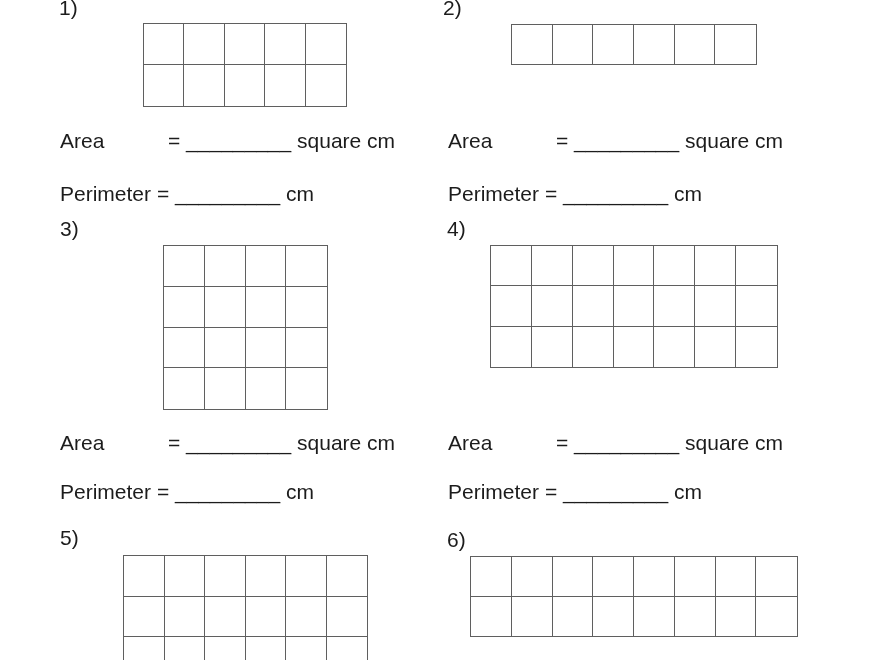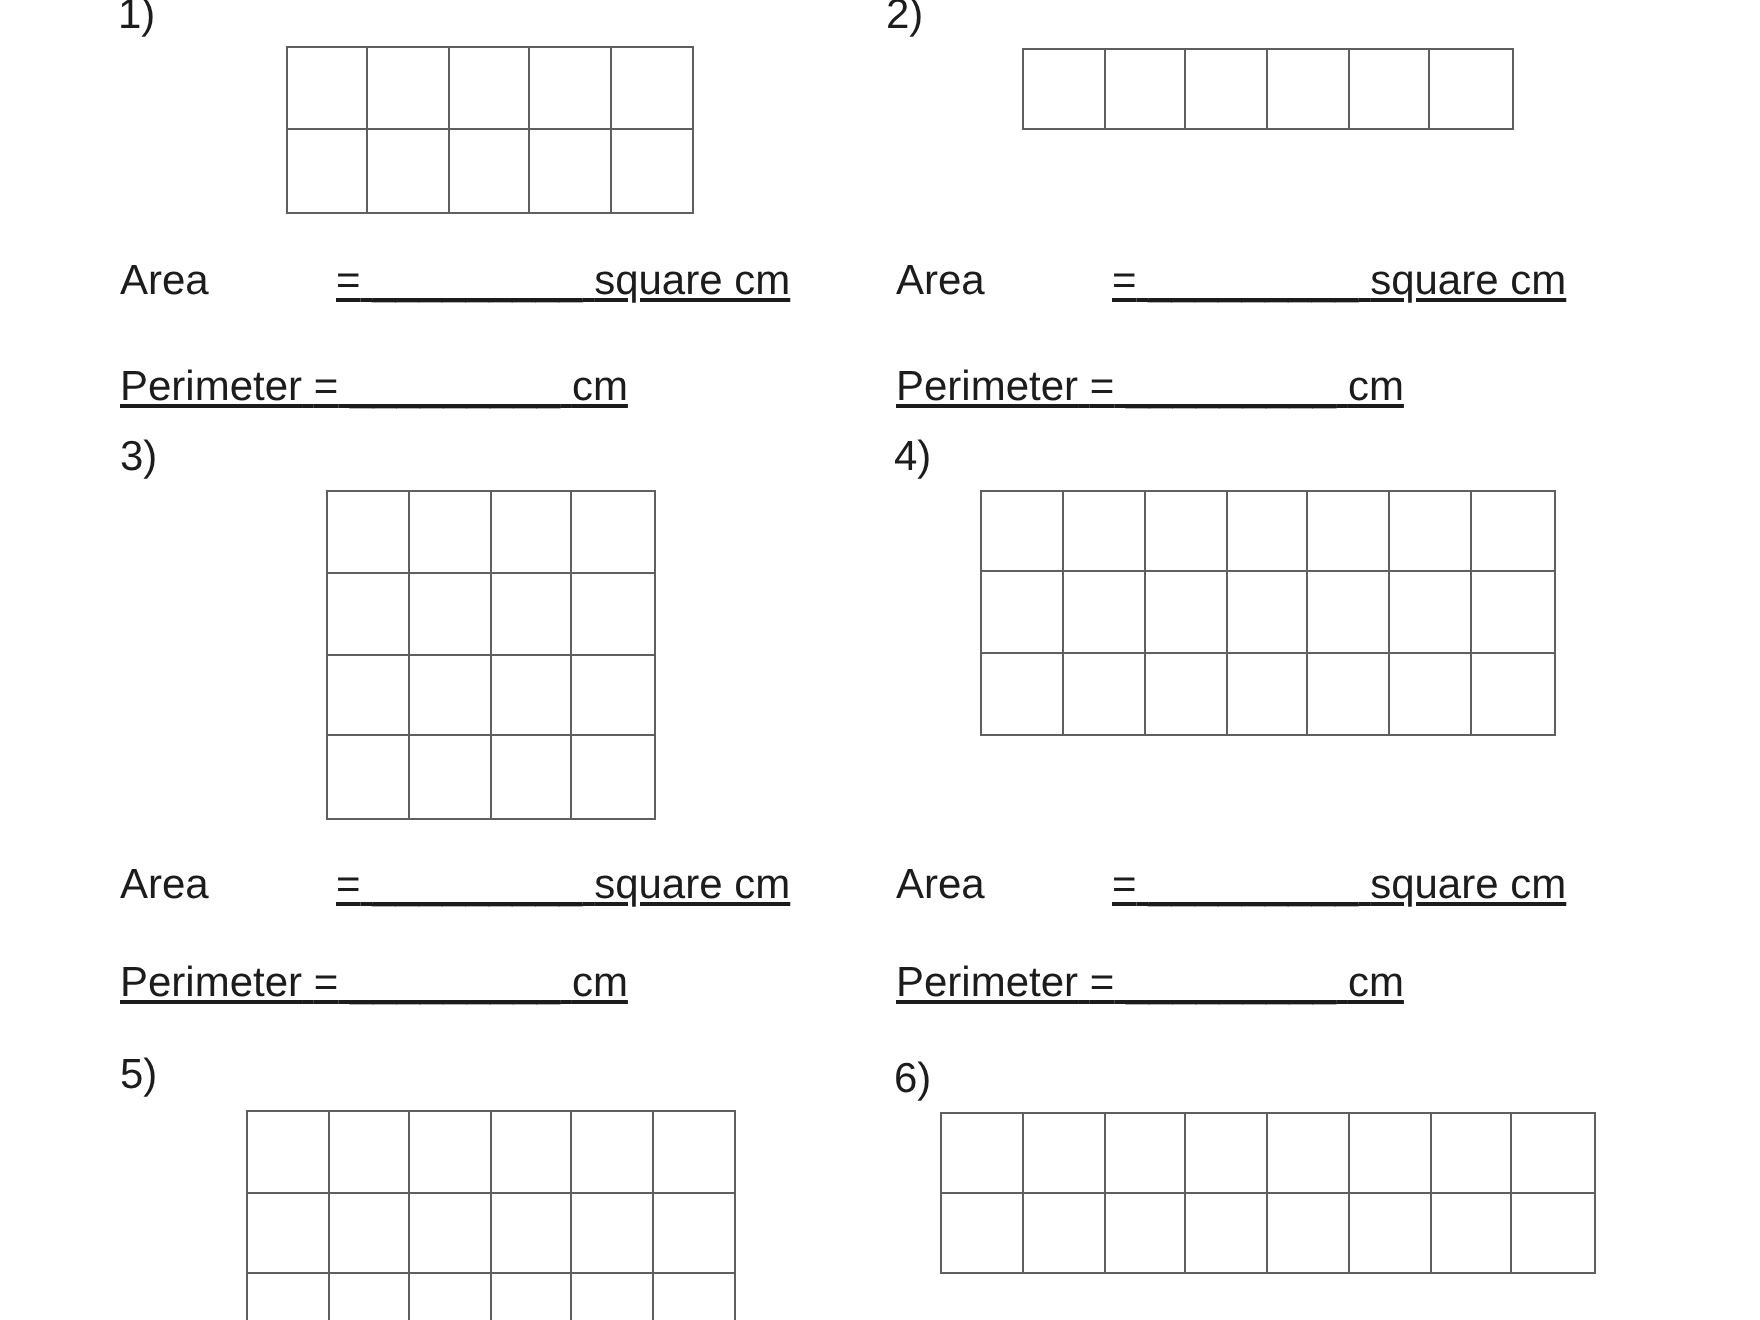--- a/index.html
+++ b/index.html
@@ -43,21 +43,20 @@
     border-right: 1px solid #5f5f5f;
     border-bottom: 1px solid #5f5f5f;
   }
   .cell.last-col { border-right: none; }
   .cell.last-row { border-bottom: none; }
 
   .qline {
     position: absolute;
     line-height: 24px;
     white-space: pre;
-    text-decoration: underline;
   }
   .col-left  { left: 60px;  }
   .col-right { left: 448px; }
   .row1-area { top: 129px; }
   .row1-peri { top: 182px; }
   .row2-area { top: 431px; }
   .row2-peri { top: 480px; }
 
   .area-label {
     display: inline-block;

